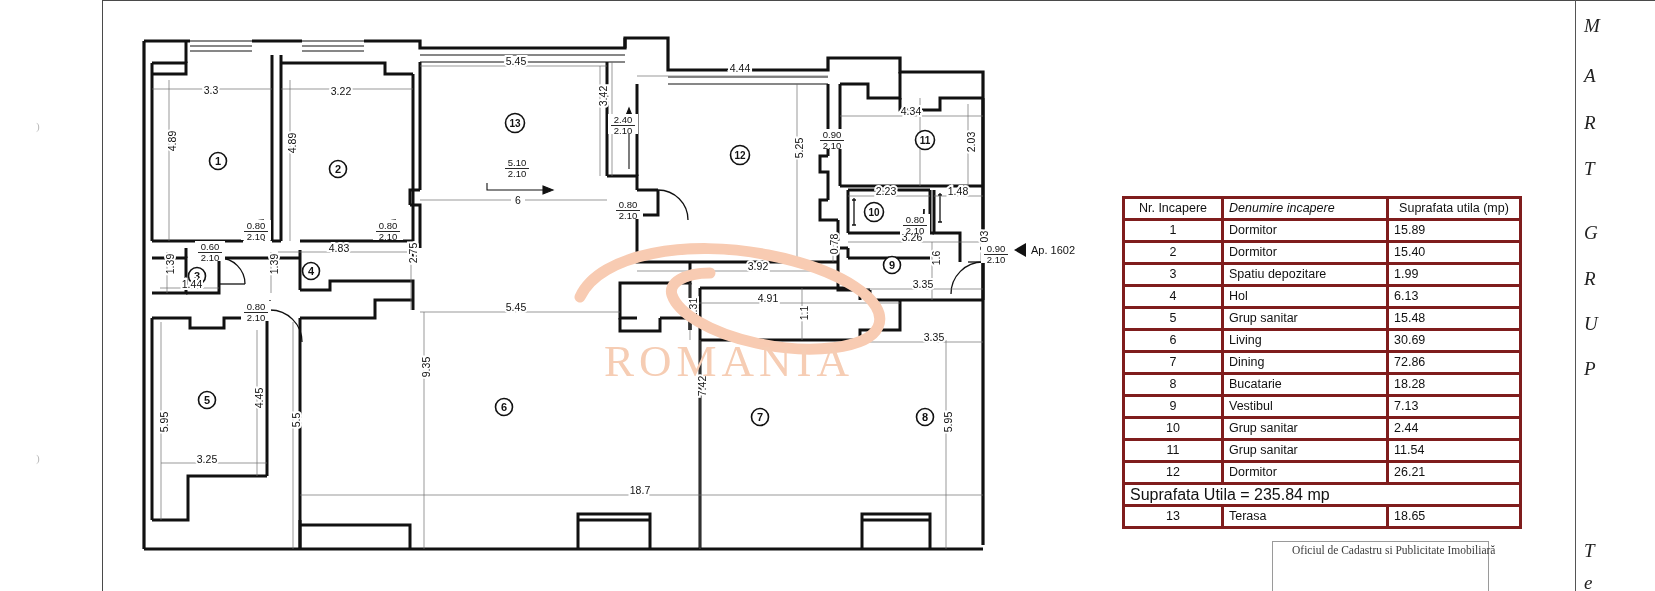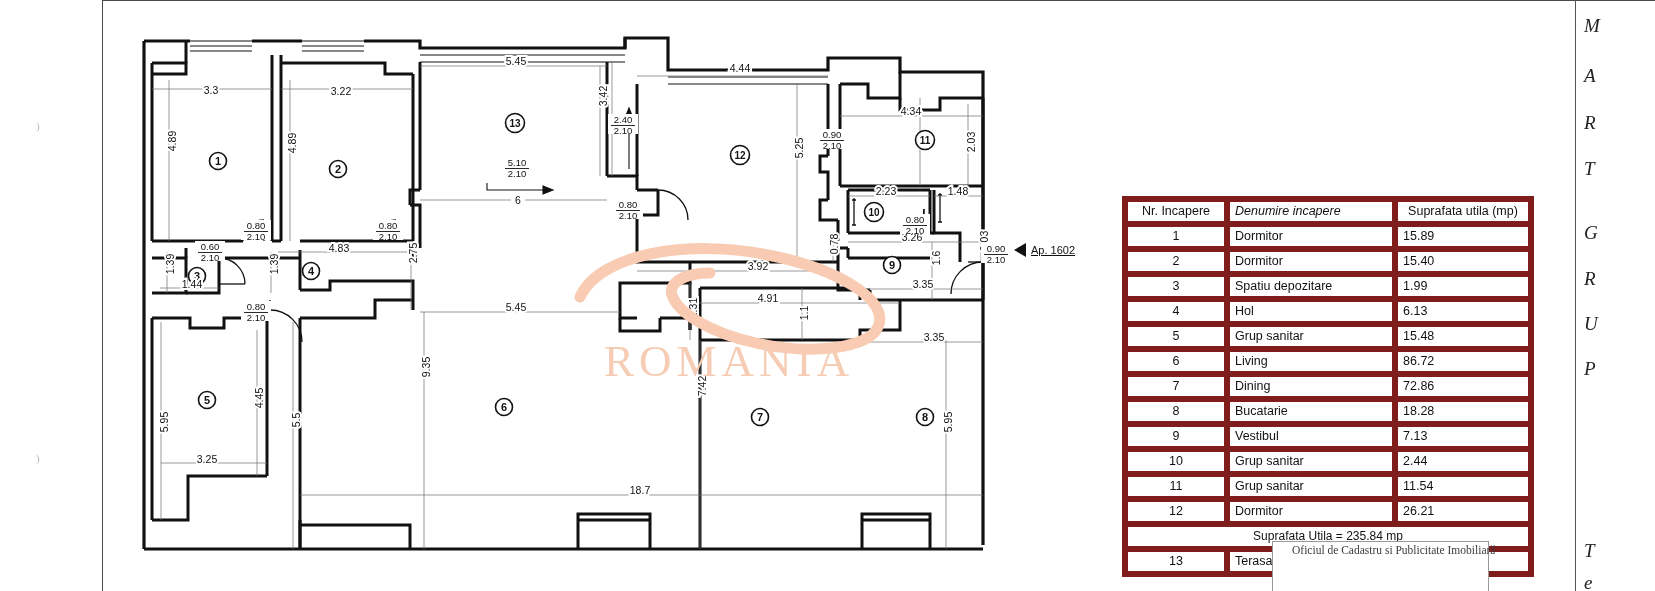--- a/index.html
+++ b/index.html
@@ -15,35 +15,35 @@
 
   
   #wm{position:absolute;left:560px;top:225px;width:420px;height:140px;pointer-events:none;}
   #wm .wm-text{position:absolute;left:44px;top:78px;font-size:45px;letter-spacing:5px;
     color:#f6cdb4;font-family:"Liberation Serif",serif;white-space:nowrap;margin-top:32px;}
 
   
   #apcallout{position:absolute;left:1014px;top:243px;display:flex;align-items:center;gap:5px;}
   #apcallout .tri{width:0;height:0;border-top:7px solid transparent;border-bottom:7px solid transparent;
       border-right:12px solid #111;}
-  #apcallout .aplabel{font-size:11px;font-family:"Liberation Sans",sans-serif;color:#111;white-space:nowrap;text-decoration:underline;}
+  #apcallout .aplabel{font-size:11px;font-family:"Liberation Sans",sans-serif;color:#111;white-space:nowrap;}
 
   
   #tablewrap{position:absolute;left:1122px;top:196px;}
   table.schedule{border-collapse:collapse;font-family:"Liberation Sans",sans-serif;
     font-size:12.5px;color:#111;background:#fff;}
-  table.schedule td,table.schedule th{border:6px solid #7f1d1d;padding:1px 5px;height:17px;
+  table.schedule td,table.schedule th{border:3px solid #7f1d1d;padding:1px 5px;height:17px;
     line-height:17px;font-weight:normal;}
   th.c-nr{width:86px;text-align:center;}
   th.c-name{width:152px;text-align:left;padding-left:7px;font-style:italic;}
   th.c-area{width:120px;text-align:center;}
   td.c-nr{text-align:center;}
   td.c-name{text-align:left;padding-left:7px;}
   td.c-area{text-align:left;}
-  td.total{text-align:center;font-size:12px;padding:1px 4px;}
+  td.total{text-align:left;font-size:16px;padding:1px 4px;}
 
   
   #rightmargin{position:absolute;left:1580px;top:0px;width:40px;height:591px;}
   #rightmargin .ltr{position:absolute;left:4px;font-family:"Liberation Serif",serif;
     font-style:italic;font-size:19px;color:#222;}
   #rmline{position:absolute;left:1575px;top:0px;width:1px;height:591px;background:#555;}
 
   
   #stamp{position:absolute;left:1272px;top:541px;width:215px;height:50px;
     border:1px solid #9a9a9a;background:#fff;}
@@ -551,21 +551,21 @@
             <td class="c-area">6.13</td>
           </tr>
           <tr>
             <td class="c-nr">5</td>
             <td class="c-name">Grup sanitar</td>
             <td class="c-area">15.48</td>
           </tr>
           <tr>
             <td class="c-nr">6</td>
             <td class="c-name">Living</td>
-            <td class="c-area">86.72</td>
+            <td class="c-area">30.69</td>
           </tr>
           <tr>
             <td class="c-nr">7</td>
             <td class="c-name">Dining</td>
             <td class="c-area">72.86</td>
           </tr>
           <tr>
             <td class="c-nr">8</td>
             <td class="c-name">Bucatarie</td>
             <td class="c-area">18.28</td>

